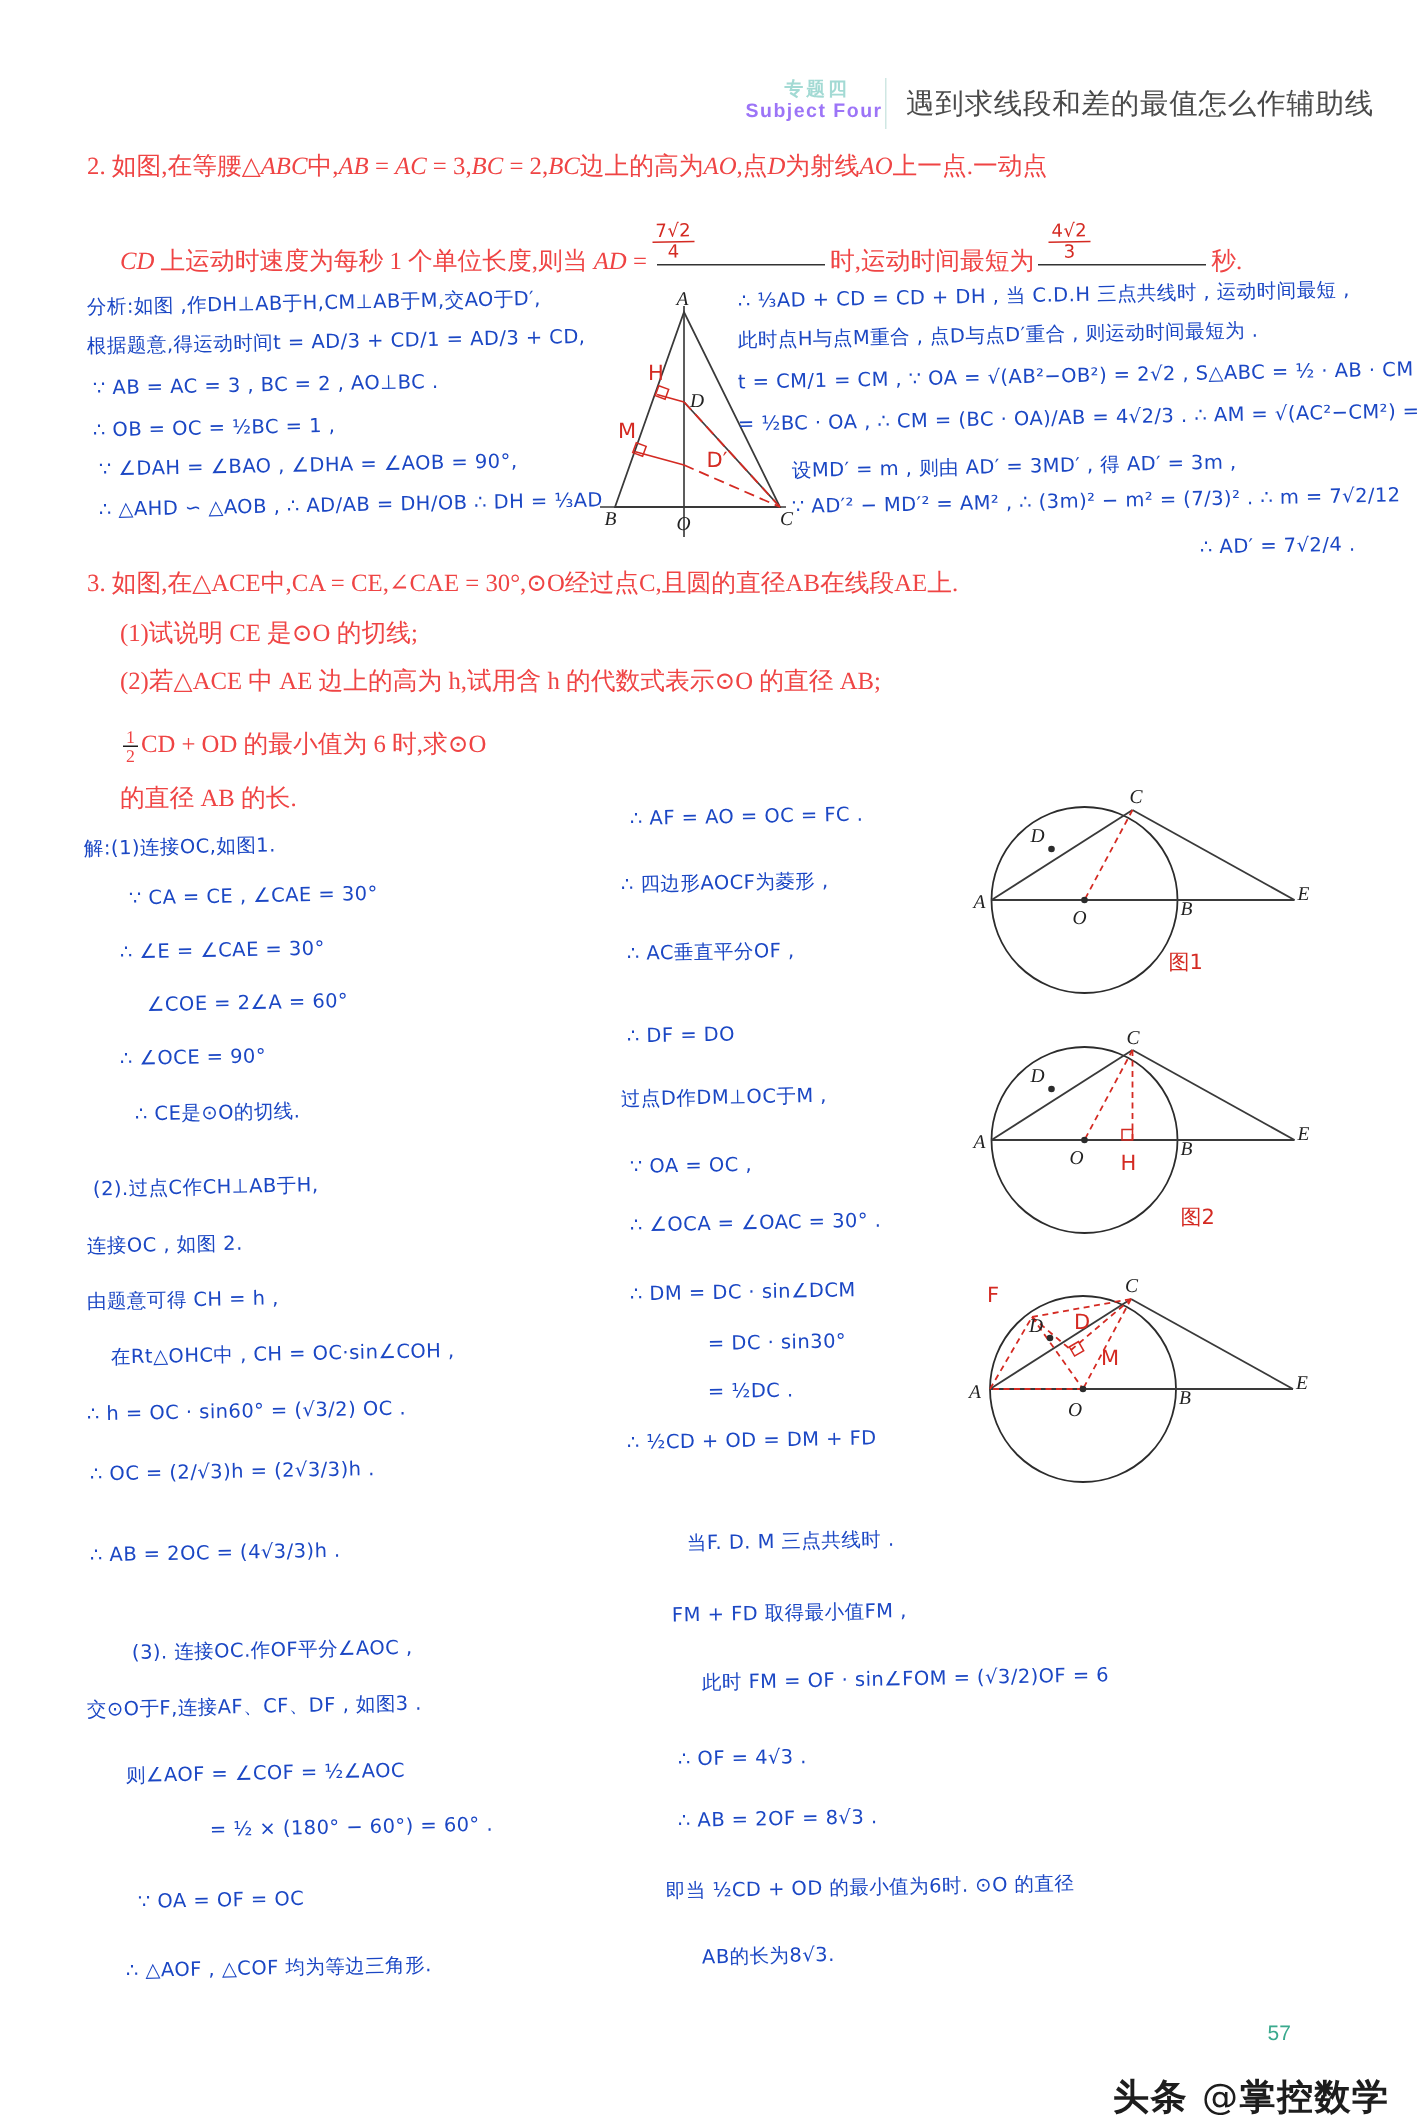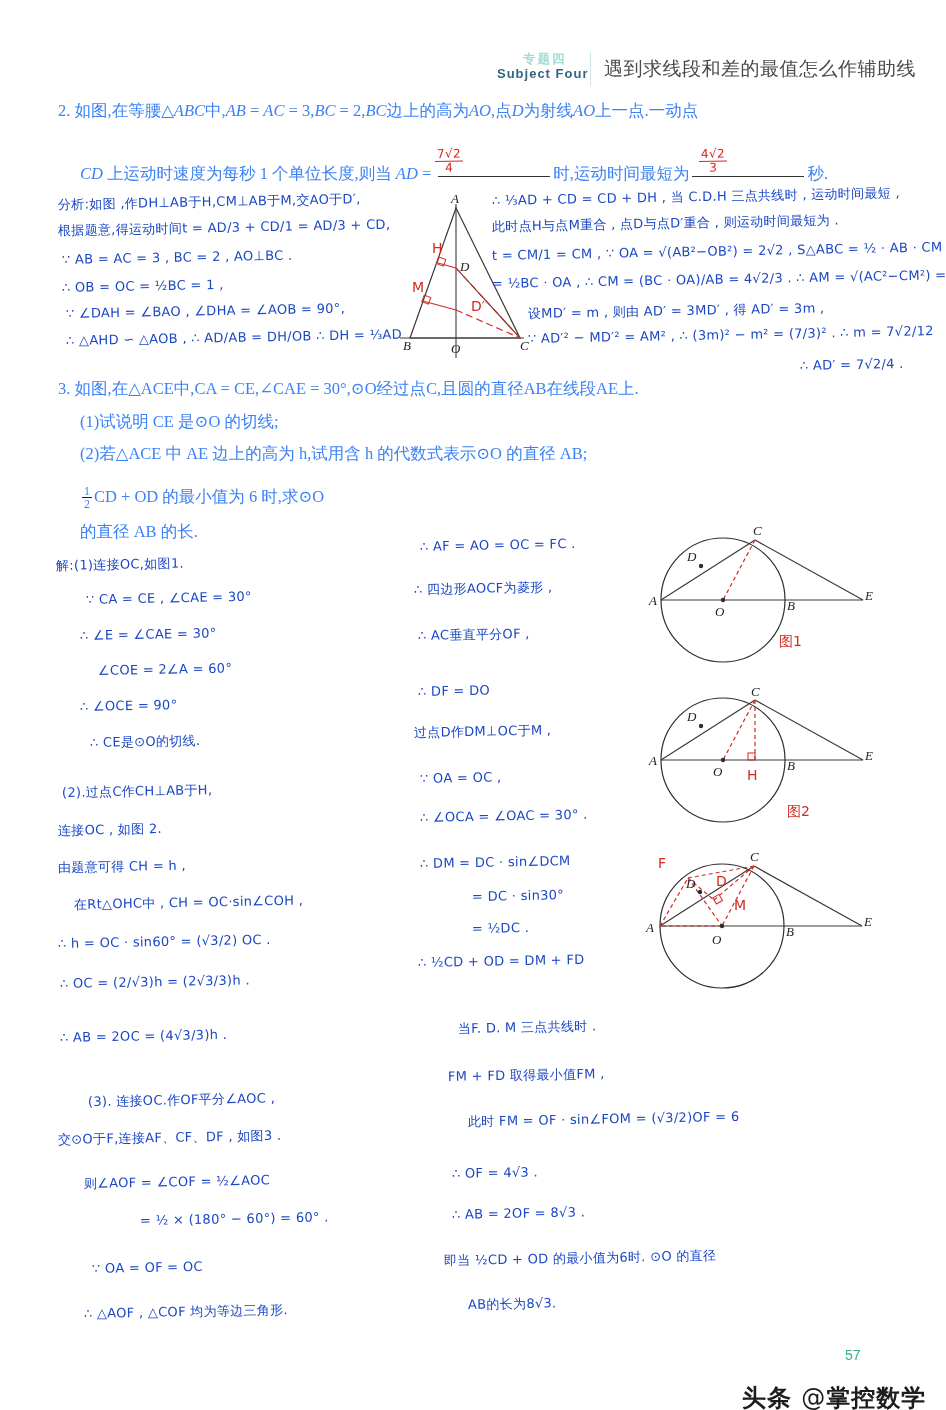--- a/index.html
+++ b/index.html
@@ -12,28 +12,28 @@
     overflow:hidden;
   }
   .page{position:relative;width:946px;height:1410px;}
 
   
   .header{position:absolute;left:0;top:34px;width:946px;height:46px;margin-top:12px;}
   .hdr-inner{position:absolute;left:519px;top:0;display:flex;align-items:center;height:46px;}
   .hdr-badge{position:relative;width:62px;height:40px;margin-right:9px;}
   .hdr-badge .cn{position:absolute;left:4px;top:2px;font-size:12.5px;color:#9fd9d2;letter-spacing:2px;
     font-family:"Liberation Sans",sans-serif;font-weight:700;opacity:.95;}
-  .hdr-badge .en{position:absolute;left:-22px;top:17px;font-size:13px;color:#0c4a6e;letter-spacing:1px;
+  .hdr-badge .en{position:absolute;left:-22px;top:17px;font-size:13px;color:#8b5cf6;letter-spacing:1px;
     font-family:"Liberation Sans",sans-serif;font-weight:700;opacity:.85;white-space:nowrap;}
   .hdr-rule{width:1px;height:34px;background:#cfe7e3;margin-right:13px;}
   .hdr-title{font-size:19px;color:#4a4a4a;letter-spacing:.5px;white-space:nowrap;
     font-family:"Liberation Sans",sans-serif;}
 
   
-  .prob{position:absolute;font-size:16.5px;line-height:1;color:#3b82f6;white-space:nowrap;}
+  .prob{position:absolute;font-size:16.5px;line-height:1;color:#ef4444;white-space:nowrap;}
   .it{font-style:italic;font-family:"Liberation Serif",serif;}
   .frac{display:inline-block;vertical-align:-0.55em;text-align:center;font-size:.72em;line-height:1.02;margin:0 2px;}
   .frac .num{display:block;border-bottom:1px solid #1c1c1c;padding:0 2px;}
   .frac .den{display:block;padding:0 2px;}
 
   .blankline{display:inline-block;width:112px;border-bottom:1px solid #333;height:1px;
     vertical-align:2px;margin:0 3px;}
 
   
   .hw{position:absolute;color:#1b47c4;white-space:nowrap;

